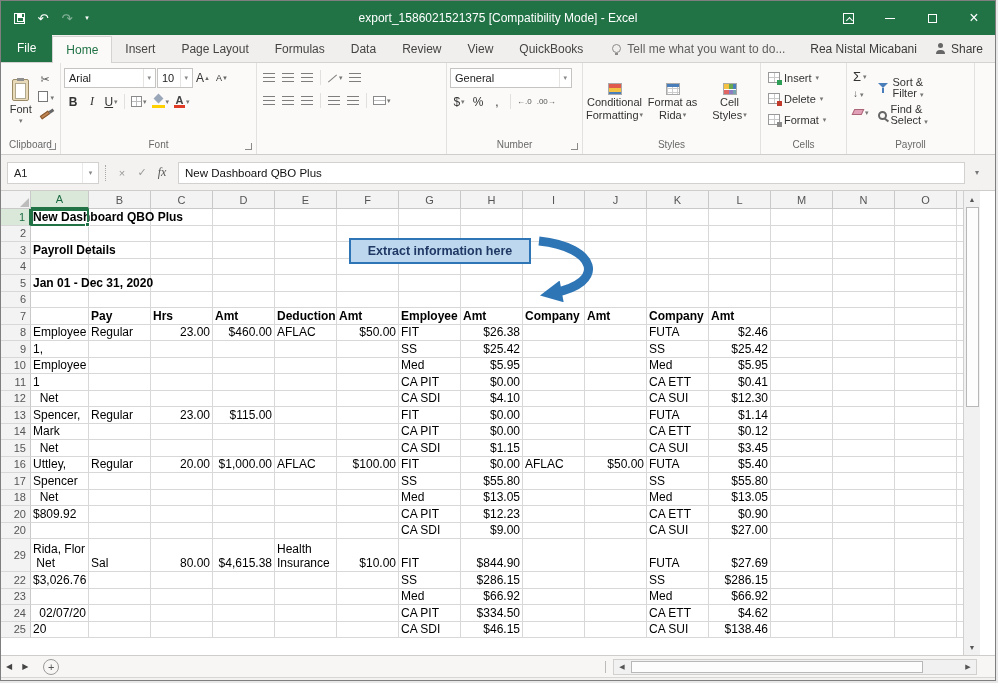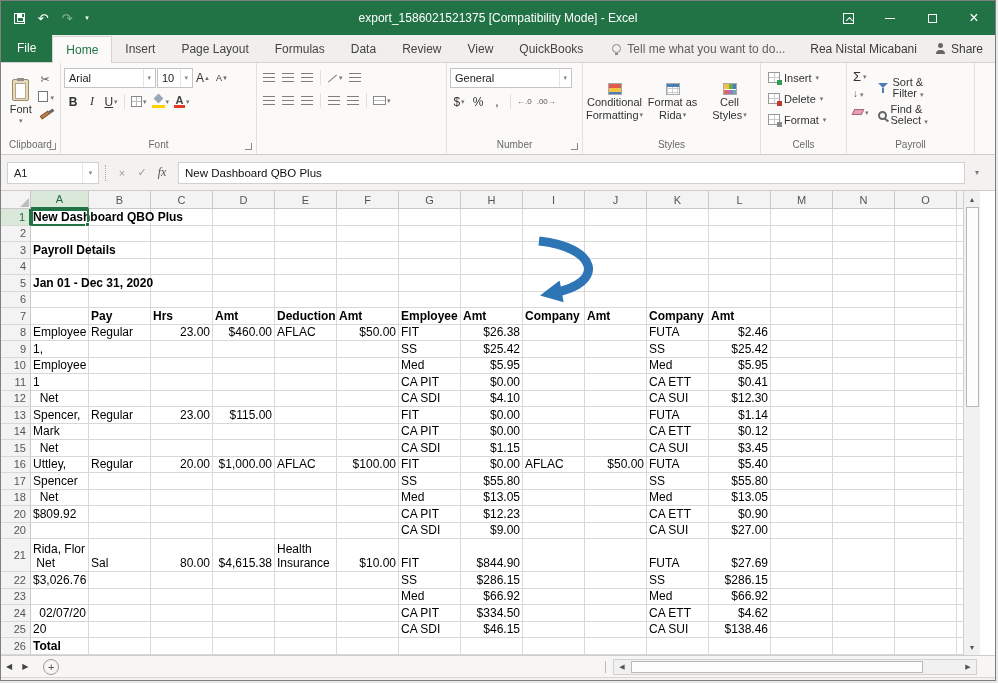--- a/index.html
+++ b/index.html
@@ -860,21 +860,21 @@
           <div class="gc" style="width: 62px;"></div>
           <div class="gc" style="width: 62px;"></div>
           <div class="gc" style="width: 62px;">CA SUI</div>
           <div class="gc r" style="width: 62px;">$27.00</div>
           <div class="gc" style="width: 62px;"></div>
           <div class="gc" style="width: 62px;"></div>
           <div class="gc" style="width: 62px;"></div>
           <div class="gc" style="width: 62px;"></div>
         </div>
         <div class="grow" style="height: 33px;">
-          <div class="rh">21</div>
+          <div class="rh">29</div>
           <div class="gc" style="width: 58px;">Rida, Flor
  Net</div>
           <div class="gc" style="width: 62px;">Sal</div>
           <div class="gc r" style="width: 62px;">80.00</div>
           <div class="gc r" style="width: 62px;">$4,615.38</div>
           <div class="gc" style="width: 62px;">Health
 Insurance</div>
           <div class="gc r" style="width: 62px;">$10.00</div>
           <div class="gc" style="width: 62px;">FIT</div>
           <div class="gc r" style="width: 62px;">$844.90</div>
@@ -956,42 +956,26 @@
           <div class="gc r" style="width: 62px;">$46.15</div>
           <div class="gc" style="width: 62px;"></div>
           <div class="gc" style="width: 62px;"></div>
           <div class="gc" style="width: 62px;">CA SUI</div>
           <div class="gc r" style="width: 62px;">$138.46</div>
           <div class="gc" style="width: 62px;"></div>
           <div class="gc" style="width: 62px;"></div>
           <div class="gc" style="width: 62px;"></div>
           <div class="gc" style="width: 62px;"></div>
         </div>
-        <div class="grow" style="height: 16.5px;">
-          <div class="rh">26</div>
-          <div class="gc bld" style="width: 58px;">Total</div>
-          <div class="gc" style="width: 62px;"></div>
-          <div class="gc" style="width: 62px;"></div>
-          <div class="gc" style="width: 62px;"></div>
-          <div class="gc" style="width: 62px;"></div>
-          <div class="gc" style="width: 62px;"></div>
-          <div class="gc" style="width: 62px;"></div>
-          <div class="gc" style="width: 62px;"></div>
-          <div class="gc" style="width: 62px;"></div>
-          <div class="gc" style="width: 62px;"></div>
-          <div class="gc" style="width: 62px;"></div>
-          <div class="gc" style="width: 62px;"></div>
-          <div class="gc" style="width: 62px;"></div>
-          <div class="gc" style="width: 62px;"></div>
-          <div class="gc" style="width: 62px;"></div>
-          <div class="gc" style="width: 62px;"></div>
-        </div>
       </div>
     <div class="selbox"></div>
     <div class="selhandle"></div>
+    <div class="callout">
+        <span>Extract information here</span>
+      </div>
     <svg class="arrow-svg" width="110" height="80" viewBox="0 0 110 80">
       <defs>
         <marker id="ah" viewBox="0 0 10 10" refX="4" refY="5" markerWidth="24" markerHeight="22" orient="auto" markerUnits="userSpaceOnUse">
           <path d="M0 0 L10 5 L0 10 z" fill="#2e75b6"></path>
         </marker>
       </defs>
       <path d="M 20 10 C 78 16 88 52 34 62" fill="none" stroke="#2e75b6" stroke-width="9" marker-end="url(#ah)"></path>
     </svg>
   </div>
 

